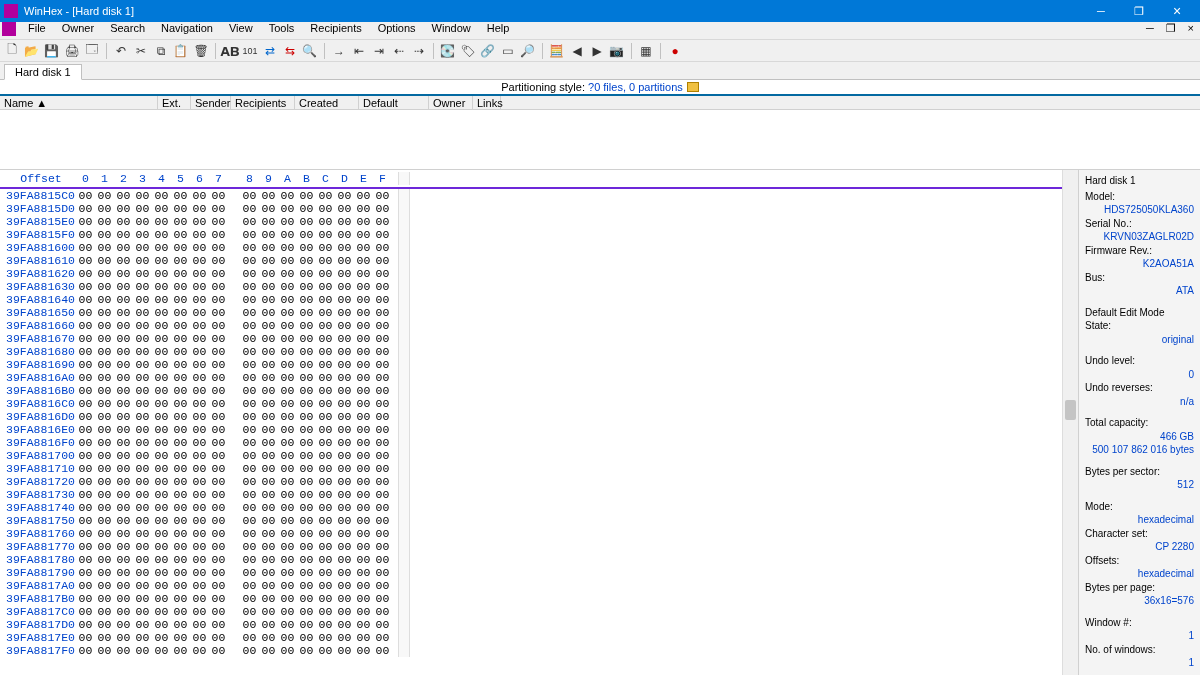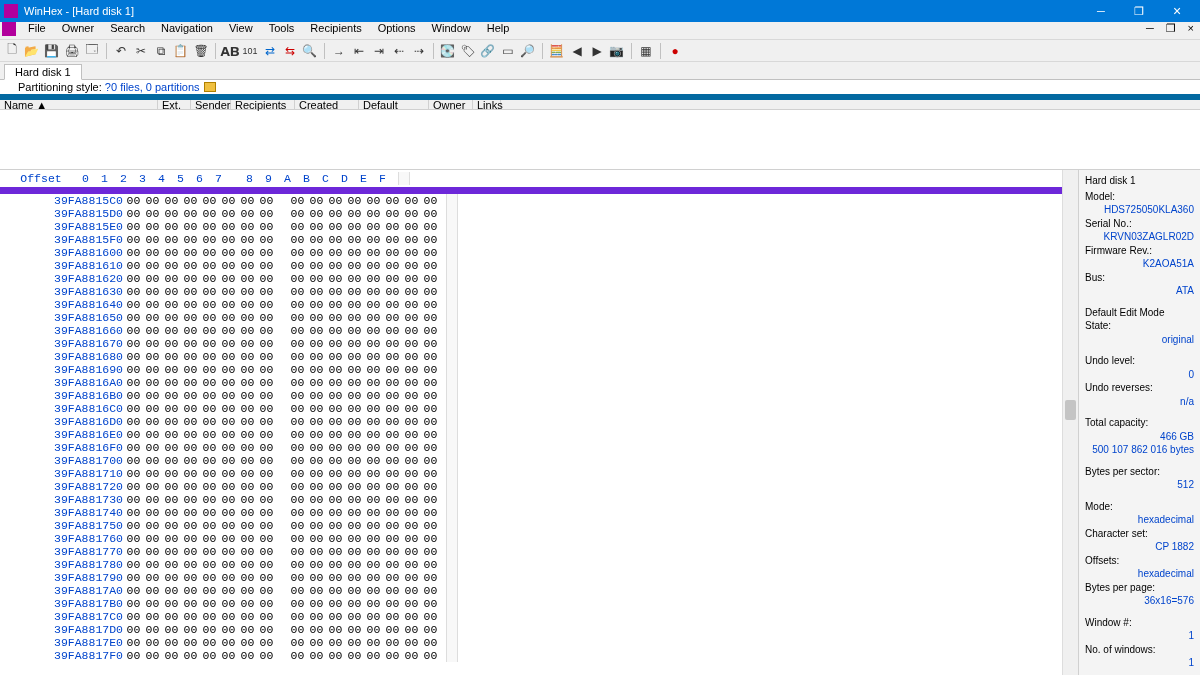--- a/index.html
+++ b/index.html
@@ -91,32 +91,32 @@
   padding: 1px 10px;
   font-size: 11px;
   position: relative;
   top: 1px;
 }
 .part-row {
   background: #fff;
   height: 14px;
   display: flex;
   align-items: center;
-  justify-content: flex-start;
+  justify-content: center;
   padding: 0 18px;
   font-size: 11px;
 }
 .part-row .pstyle { color: #0044cc; }
 .part-row .files { color: #0044cc; display: inline-flex; align-items: center; gap: 4px;}
 .folder-icon { display:inline-block; width:12px; height:10px; background:#f0c040; border:1px solid #b08000;}
 .list-header {
   background: #f0f0f0;
   height: 16px;
   display: flex;
-  border-top: 6px solid #0369a1;
+  border-top: 2px solid #0369a1;
   border-bottom: 1px solid #d0d0d0;
   font-size: 11px;
 }
 .list-header > div {
   border-right: 1px solid #d0d0d0;
   padding: 0 4px;
   display: flex; align-items: center;
 }
 .list-body {
   height: 60px;
@@ -131,21 +131,21 @@
   width: 1078px;
   overflow: hidden;
   position: relative;
 }
 .hex-header {
   display: flex;
   font-family: "Courier New", monospace;
   font-size: 11.5px;
   color: #0044cc;
   padding: 2px 0;
-  border-bottom: 7px solid #6d28d9;
+  border-bottom: 2px solid #6d28d9;
 }
 .hex-scroll-track {
   position: absolute;
   right: 0; top: 0; bottom: 0;
   width: 16px;
   background: #f0f0f0;
   border-left: 1px solid #ddd;
 }
 .hex-scroll-thumb {
   position: absolute;
@@ -155,21 +155,21 @@
   border-radius: 2px;
 }
 .offset-col { width: 76px; text-align: center; padding-left:6px;}
 .hex-cell { width: 19px; text-align: center; }
 .hex-gap { width: 12px; }
 .hex-rows {
   font-family: "Courier New", monospace;
   font-size: 11.5px;
   line-height: 13px;
 }
-.hex-row { display: flex; margin-left: 48px; }
+.hex-row { display: flex; }
 .offset-val { width: 76px; color: #0044cc; padding-left:6px;}
 .byte { width: 19px; text-align: center; }
 .ascii-col { width: 12px; background: #f8f8f8; border-left:1px solid #ddd; border-right:1px solid #ddd; margin-left:6px;}
 .info-panel {
   width: 122px;
   background: #f4f4f4;
   border-left: 1px solid #d0d0d0;
   padding: 4px 6px;
   font-size: 10px;
   line-height: 1.35;
@@ -1118,21 +1118,21 @@
         <span>Bytes per sector:</span>
         <span class="v">512</span>
       </div>
     <div class="info-sep"></div>
     <div class="info-row">
         <span>Mode:</span>
         <span class="v">hexadecimal</span>
       </div>
     <div class="info-row">
         <span>Character set:</span>
-        <span class="v">CP 1882</span>
+        <span class="v">CP 2280</span>
       </div>
     <div class="info-row">
         <span>Offsets:</span>
         <span class="v">hexadecimal</span>
       </div>
     <div class="info-row">
         <span>Bytes per page:</span>
         <span class="v">36x16=576</span>
       </div>
     <div class="info-sep"></div>

